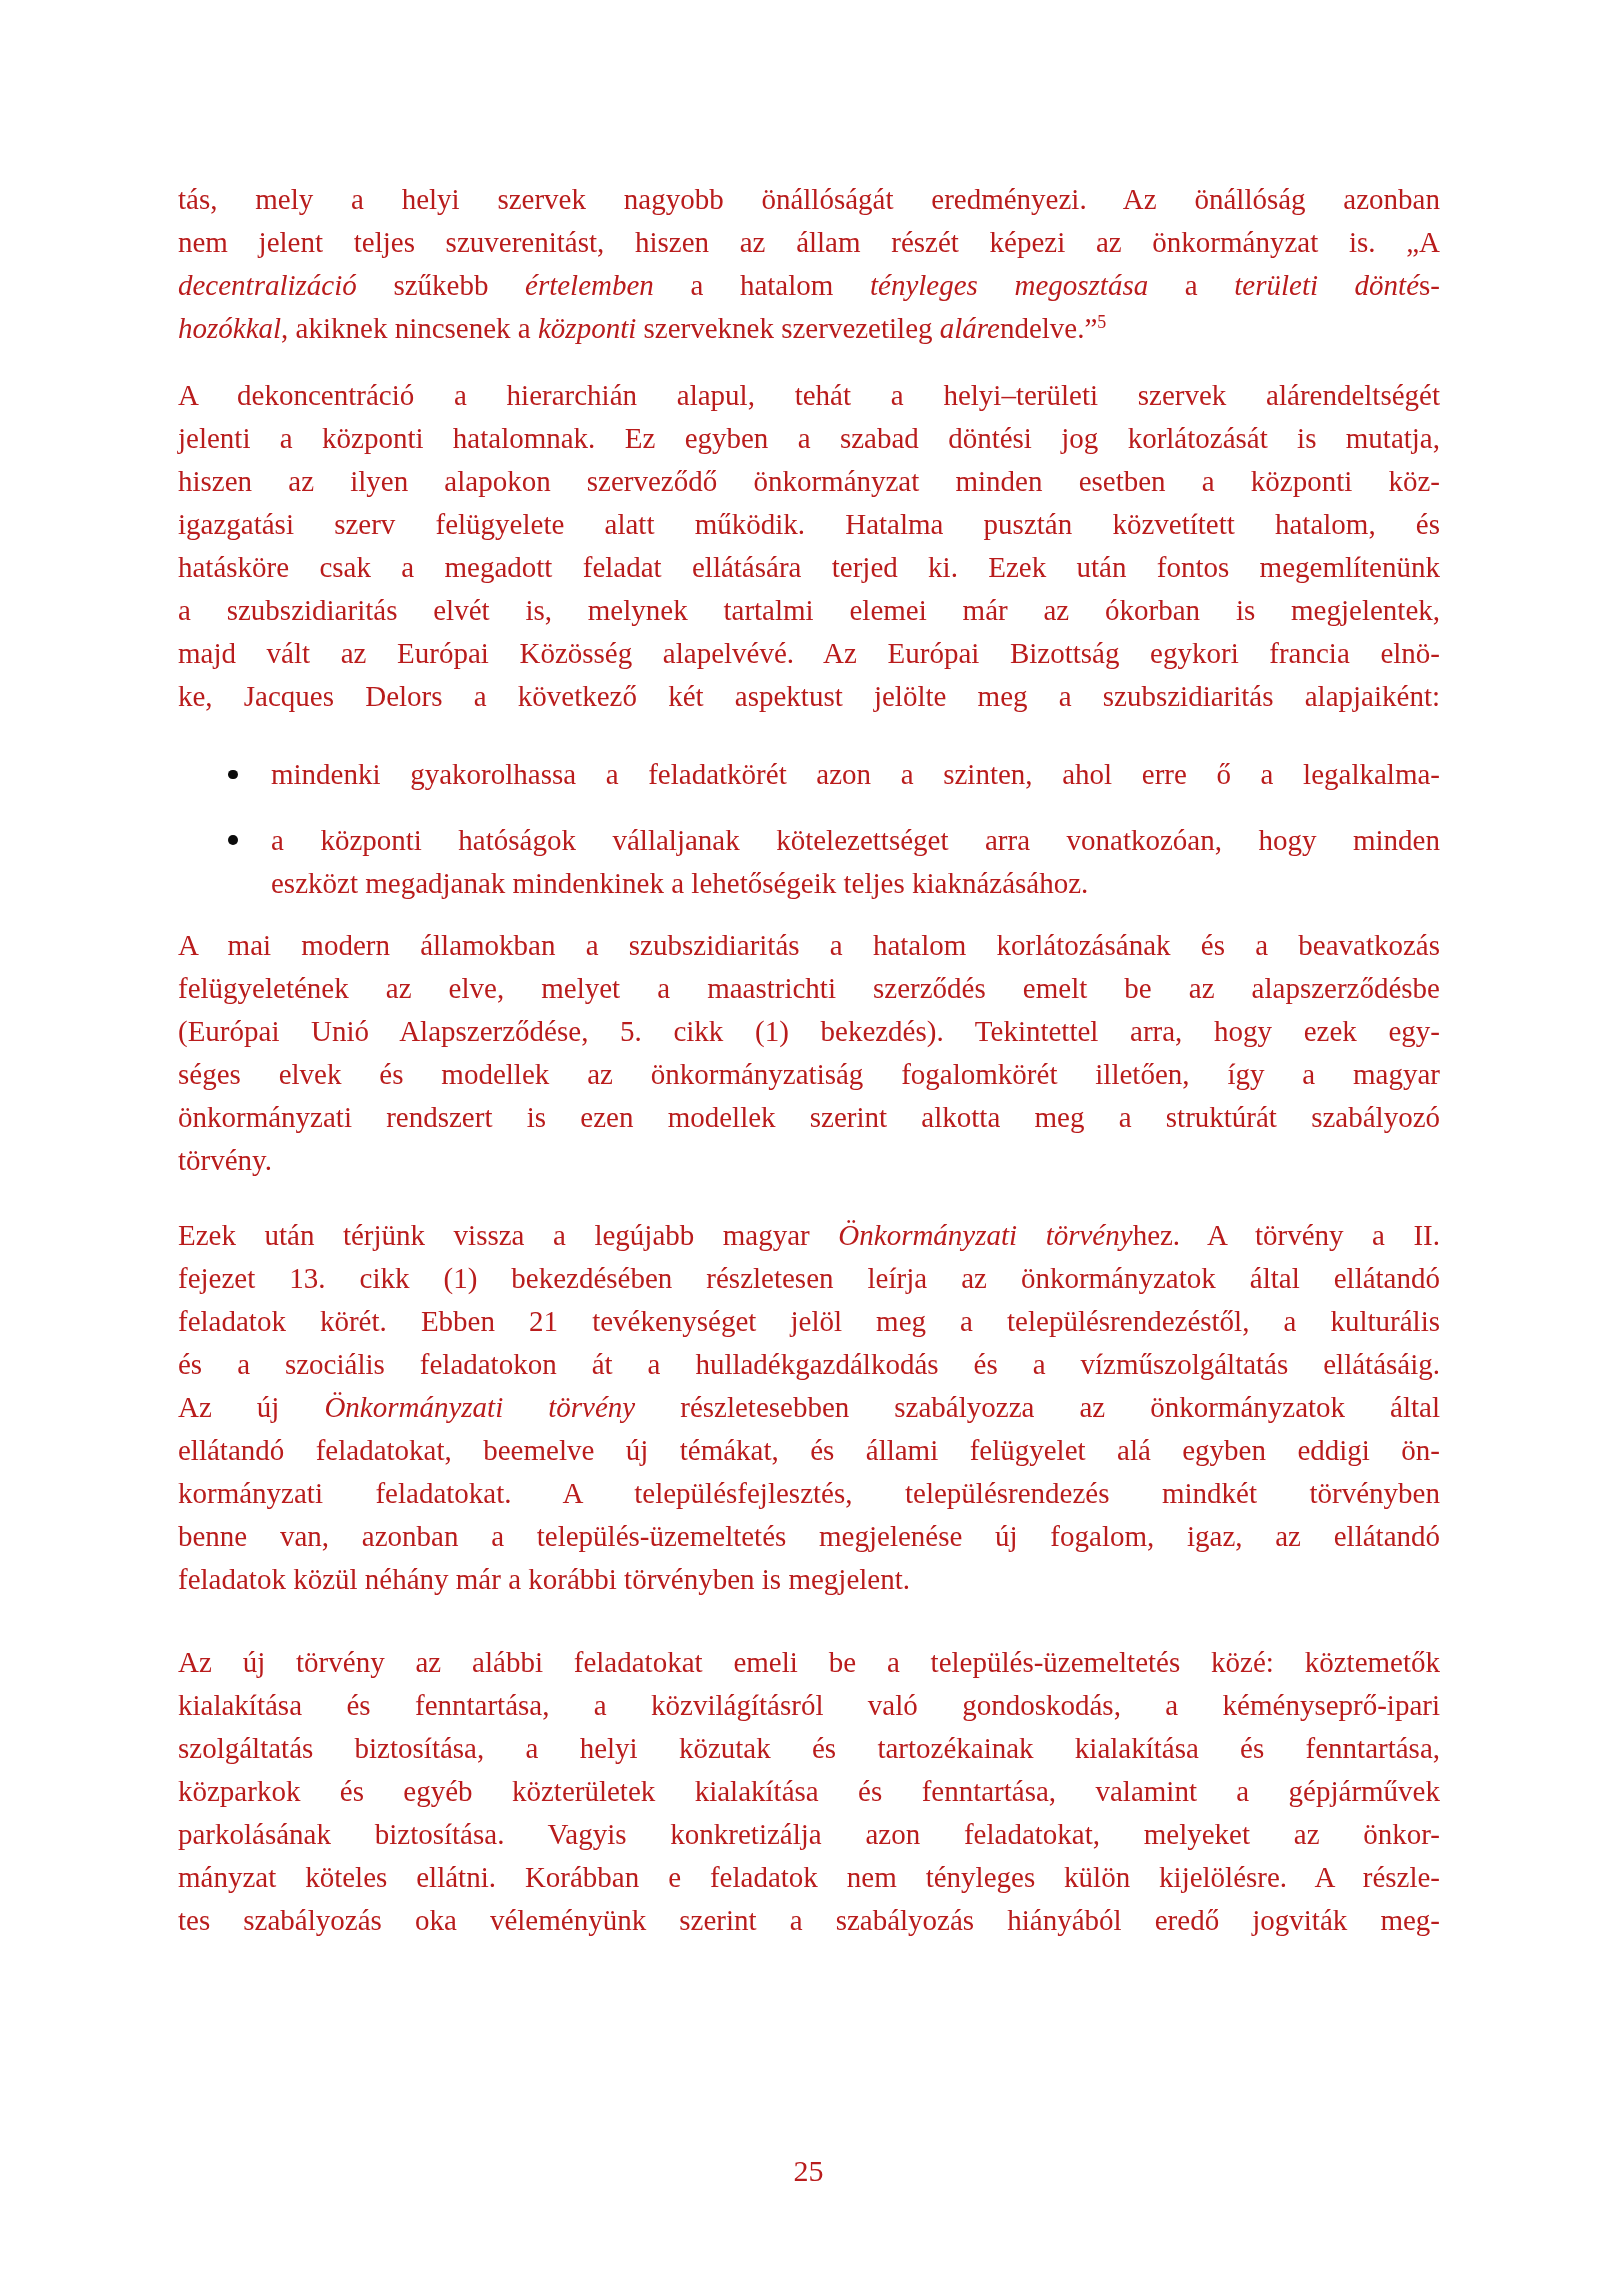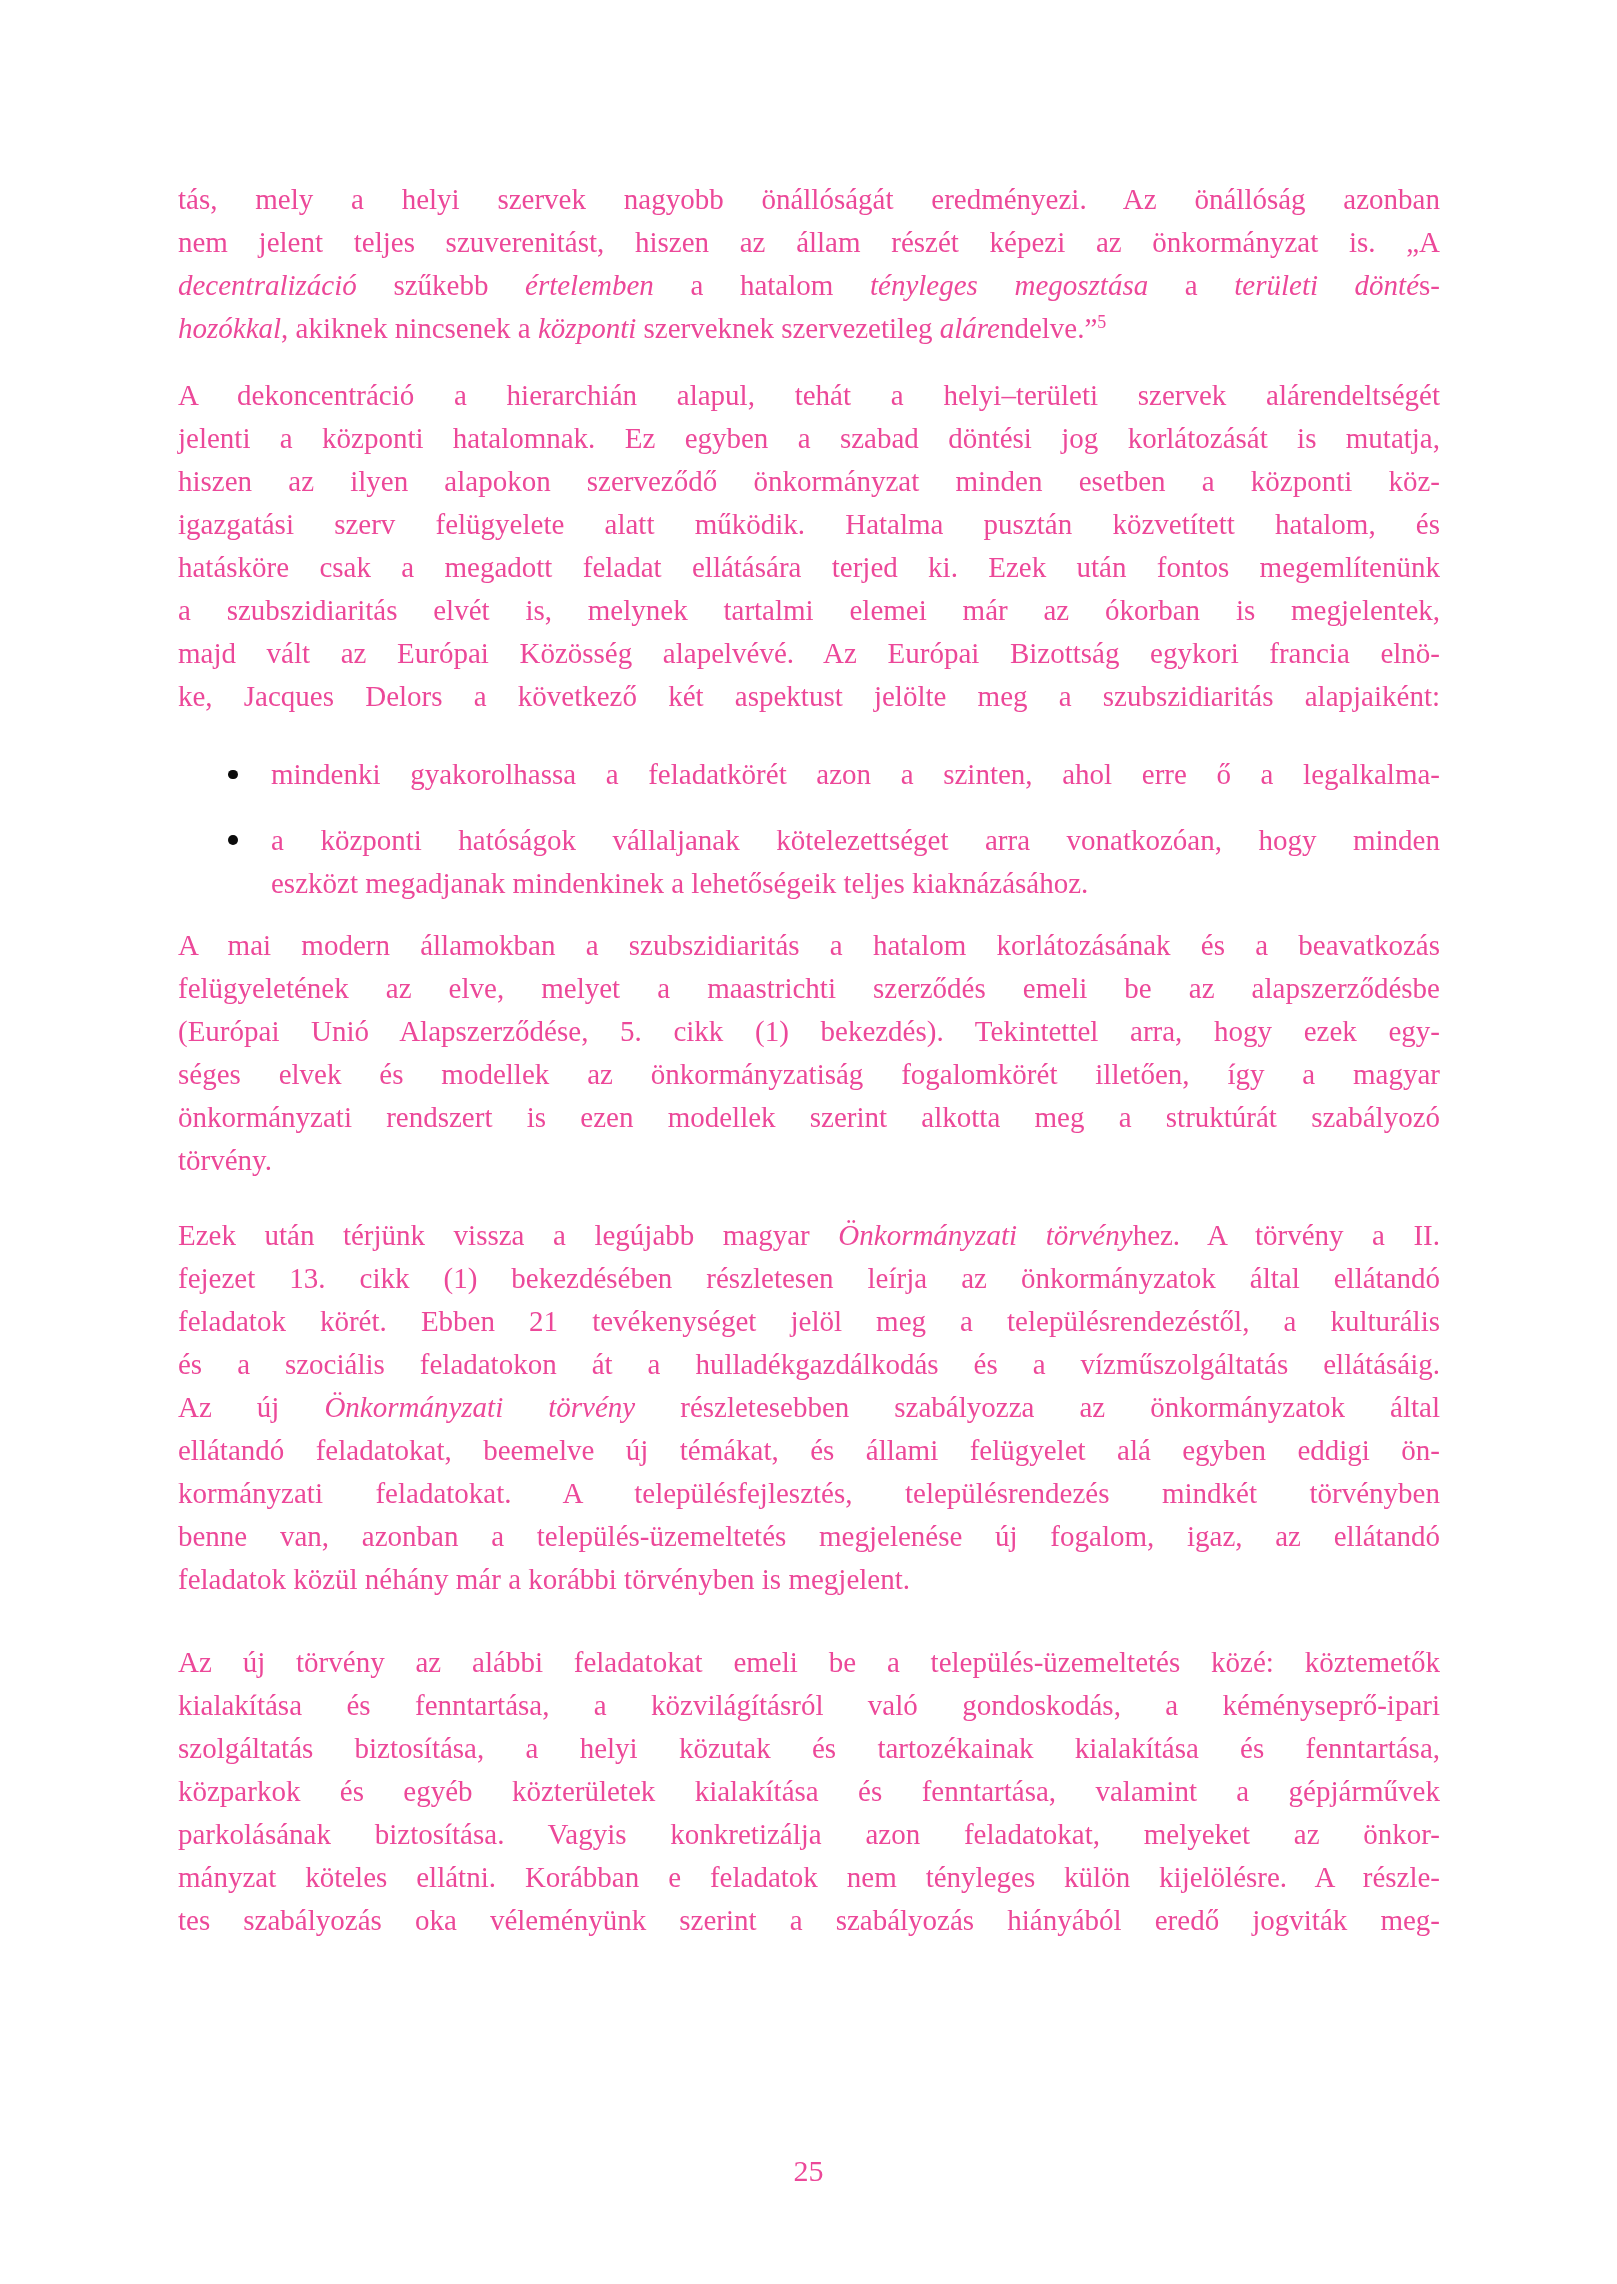--- a/index.html
+++ b/index.html
@@ -67,21 +67,21 @@
     top: 2152px;
     width: 100%;
     text-align: center;
     font-size: 30px;
     line-height: 38px;
   }
 </style>
 </head>
 <body>
 
-<div class="page" style="background: rgb(255, 255, 255); color: #ec4899; border-radius: 31px;">
+<div class="page" style="background: rgb(255, 255, 255); color: #b91c1c; border-radius: 31px;">
   <div class="text-flow" id="text-flow">
       <div class="paragraph">
         <div class="line">tás, mely a helyi szervek nagyobb önállóságát eredményezi. Az önállóság azonban</div>
         <div class="line">nem jelent teljes szuverenitást, hiszen az állam részét képezi az önkormányzat is. „A</div>
         <div class="line"><i>decentralizáció</i> szűkebb <i>értelemben</i> a hatalom <i>tényleges megosztása</i> a <i>területi dönté</i>s-</div>
         <div class="line lastline"><i>hozókkal</i>, akiknek nincsenek a <i>központi</i> szerveknek szervezetileg <i>aláre</i>ndelve.”<sup>5</sup></div>
       </div>
       <div class="paragraph">
         <div class="line">A dekoncentráció a hierarchián alapul, tehát a helyi–területi szervek alárendeltségét</div>
         <div class="line">jelenti a központi hatalomnak. Ez egyben a szabad döntési jog korlátozását is mutatja,</div>
@@ -106,21 +106,21 @@
             <span class="bullet-dot"></span>
           </span>
           <div class="bullet-lines">
             <div class="line">a központi hatóságok vállaljanak kötelezettséget arra vonatkozóan, hogy minden</div>
             <div class="line lastline">eszközt megadjanak mindenkinek a lehetőségeik teljes kiaknázásához.</div>
           </div>
         </div>
       </div>
       <div class="paragraph">
         <div class="line">A mai modern államokban a szubszidiaritás a hatalom korlátozásának és a beavatkozás</div>
-        <div class="line">felügyeletének az elve, melyet a maastrichti szerződés emeli be az alapszerződésbe</div>
+        <div class="line">felügyeletének az elve, melyet a maastrichti szerződés emelt be az alapszerződésbe</div>
         <div class="line">(Európai Unió Alapszerződése, 5. cikk (1) bekezdés). Tekintettel arra, hogy ezek egy-</div>
         <div class="line">séges elvek és modellek az önkormányzatiság fogalomkörét illetően, így a magyar</div>
         <div class="line">önkormányzati rendszert is ezen modellek szerint alkotta meg a struktúrát szabályozó</div>
         <div class="line lastline">törvény.</div>
       </div>
       <div class="paragraph">
         <div class="line">Ezek után térjünk vissza a legújabb magyar <i>Önkormányzati törvény</i>hez. A törvény a II.</div>
         <div class="line">fejezet 13. cikk (1) bekezdésében részletesen leírja az önkormányzatok által ellátandó</div>
         <div class="line">feladatok körét. Ebben 21 tevékenységet jelöl meg a településrendezéstől, a kulturális</div>
         <div class="line">és a szociális feladatokon át a hulladékgazdálkodás és a vízműszolgáltatás ellátásáig.</div>

